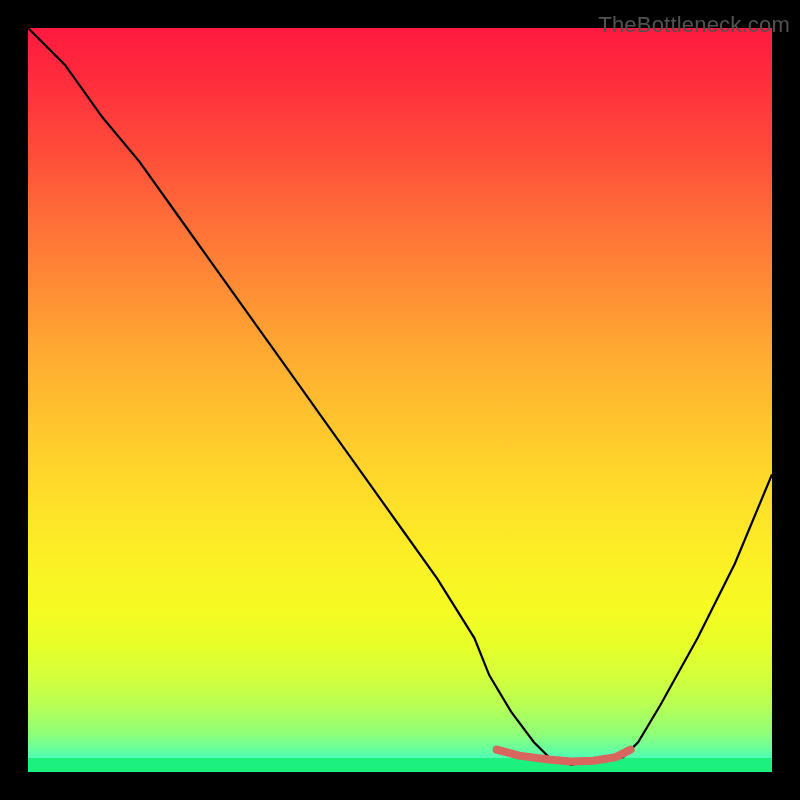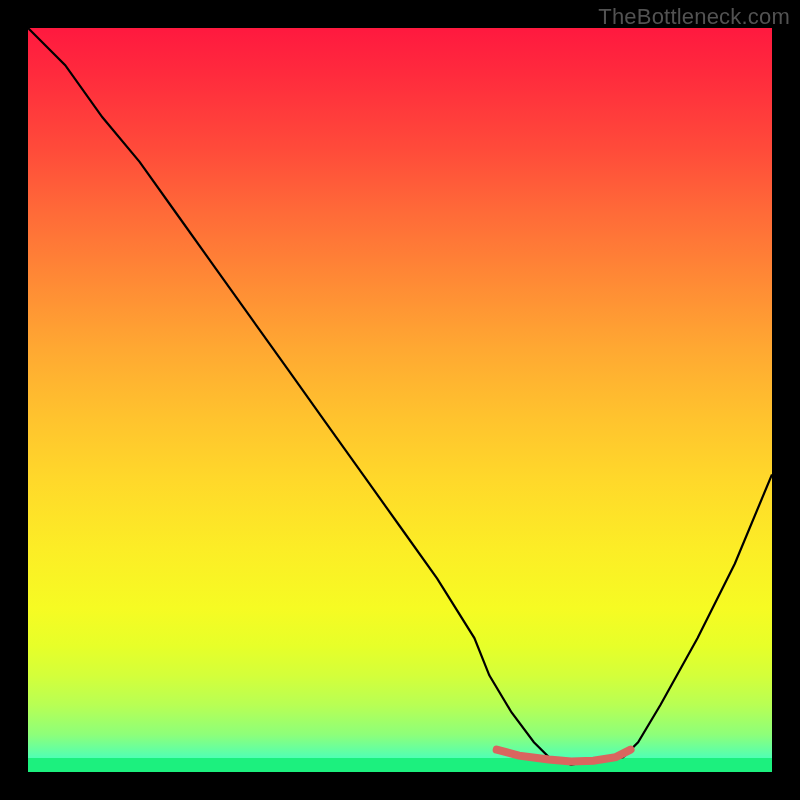--- a/index.html
+++ b/index.html
@@ -11,21 +11,21 @@
     font-family: Arial, Helvetica, sans-serif;
   }
   .frame {
     position: relative;
     width: 800px;
     height: 800px;
     background: #000;
   }
   .watermark {
     position: absolute;
-    top: 4px;
+    top: 12px;
     right: 10px;
     color: #525252;
     font-size: 22px;
     letter-spacing: 0.2px;
     z-index: 5;
   }
   .plot {
     position: absolute;
     left: 28px;
     top: 28px;

